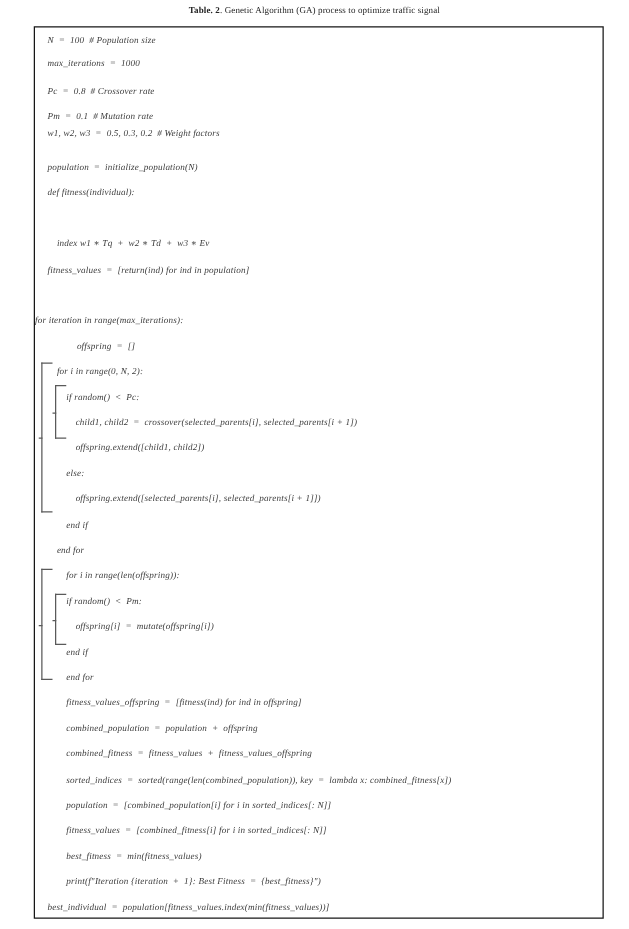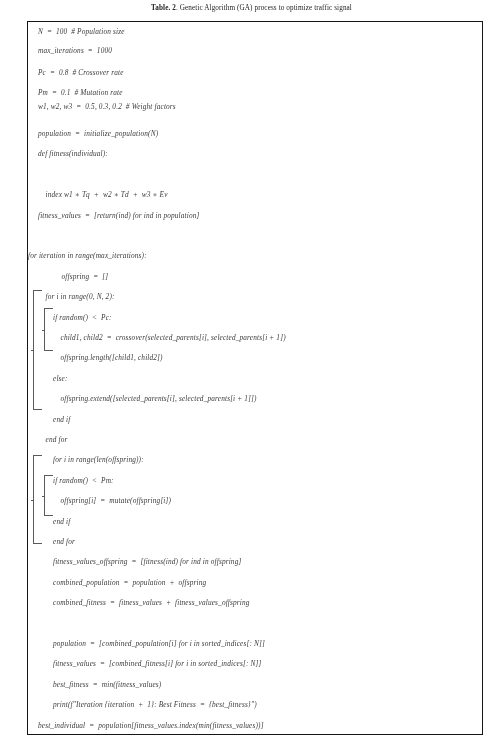--- a/index.html
+++ b/index.html
@@ -100,33 +100,34 @@
       <div class="code-line" style="left: 10px; top: 80px;">w1, w2, w3  =  0.5, 0.3, 0.2  # Weight factors</div>
       <div class="code-line" style="left: 10px; top: 107px;">population  =  initialize_population(N)</div>
       <div class="code-line" style="left: 10px; top: 127.4px;">def fitness(individual):</div>
       <div class="code-line" style="left: 17.5px; top: 168.2px;">index w1 ∗ Tq  +  w2 ∗ Td  +  w3 ∗ Ev</div>
       <div class="code-line" style="left: 10px; top: 188.6px;">fitness_values  =  [return(ind) for ind in population]</div>
       <div class="code-line" style="left: 0; top: 209px; margin-top: 20px;">for iteration in range(max_iterations):</div>
       <div class="code-line" style="left: 17.5px; top: 249.8px; padding-left: 16px;">offspring  =  []</div>
       <div class="code-line" style="left: 17.5px; top: 270.2px;">for i in range(0, N, 2):</div>
       <div class="code-line" style="left: 25px; top: 290.6px;">if random()  &lt;  Pc:</div>
       <div class="code-line" style="left: 32.5px; top: 311px;">child1, child2  =  crossover(selected_parents[i], selected_parents[i + 1])</div>
-      <div class="code-line" style="left: 32.5px; top: 331.4px;">offspring.length([child1, child2])</div>
+      <div class="code-line" style="left: 32.5px; top: 331.4px;">offspring.extend([child1, child2])</div>
       <div class="code-line" style="left: 25px; top: 351.8px;">else:</div>
       <div class="code-line" style="left: 32.5px; top: 372.2px;">offspring.extend([selected_parents[i], selected_parents[i + 1]])</div>
       <div class="code-line" style="left: 25px; top: 392.6px;">end if</div>
       <div class="code-line" style="left: 17.5px; top: 413px;">end for</div>
       <div class="code-line" style="left: 25px; top: 433.4px;">for i in range(len(offspring)):</div>
       <div class="code-line" style="left: 25px; top: 453.8px;">if random()  &lt;  Pm:</div>
       <div class="code-line" style="left: 32.5px; top: 474.2px;">offspring[i]  =  mutate(offspring[i])</div>
       <div class="code-line" style="left: 25px; top: 494.6px;">end if</div>
       <div class="code-line" style="left: 25px; top: 515px;">end for</div>
       <div class="code-line" style="left: 25px; top: 535.4px;">fitness_values_offspring  =  [fitness(ind) for ind in offspring]</div>
       <div class="code-line" style="left: 25px; top: 555.8px;">combined_population  =  population  +  offspring</div>
       <div class="code-line" style="left: 25px; top: 576.2px;">combined_fitness  =  fitness_values  +  fitness_values_offspring</div>
+      <div class="code-line" style="left: 25px; top: 596.6px;">sorted_indices  =  sorted(range(len(combined_population)), key  =  lambda x: combined_fitness[x])</div>
       <div class="code-line" style="left: 25px; top: 617px;">population  =  [combined_population[i] for i in sorted_indices[: N]]</div>
       <div class="code-line" style="left: 25px; top: 637.4px;">fitness_values  =  [combined_fitness[i] for i in sorted_indices[: N]]</div>
       <div class="code-line" style="left: 25px; top: 657.8px;">best_fitness  =  min(fitness_values)</div>
       <div class="code-line" style="left: 25px; top: 678.2px;">print(f"Iteration {iteration  +  1}: Best Fitness  =  {best_fitness}")</div>
       <div class="code-line" style="left: 10px; top: 698.6px;">best_individual  =  population[fitness_values.index(min(fitness_values))]</div>
       <div class="bracket" style="left: 5px; top: 268px; width: 9px; height: 120px;"></div>
       <div class="bracket" style="left: 16px; top: 286px; width: 9px; height: 43px;"></div>
       <div class="bracket" style="left: 5px; top: 433px; width: 9px; height: 89px;"></div>
       <div class="bracket" style="left: 16px; top: 453px; width: 9px; height: 41px;"></div>
     </div>

